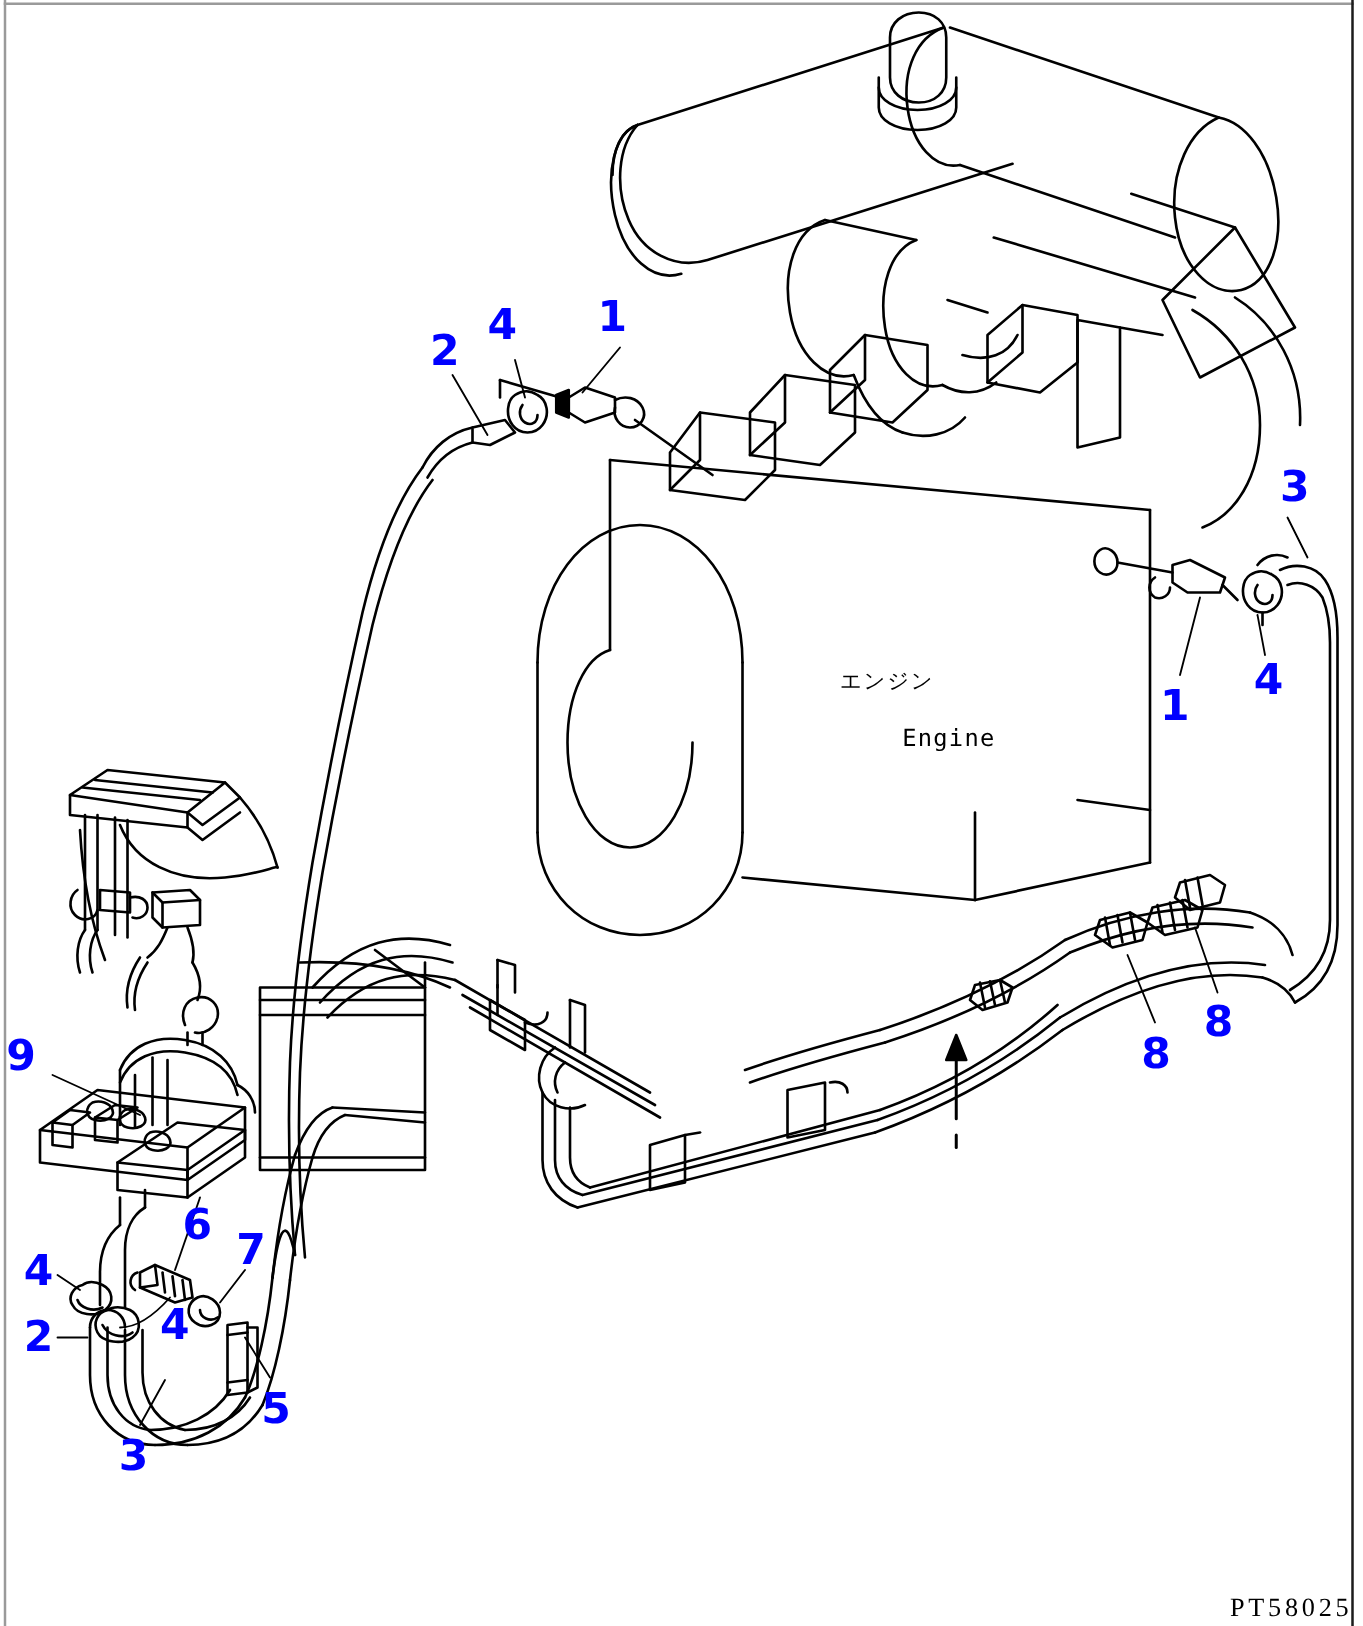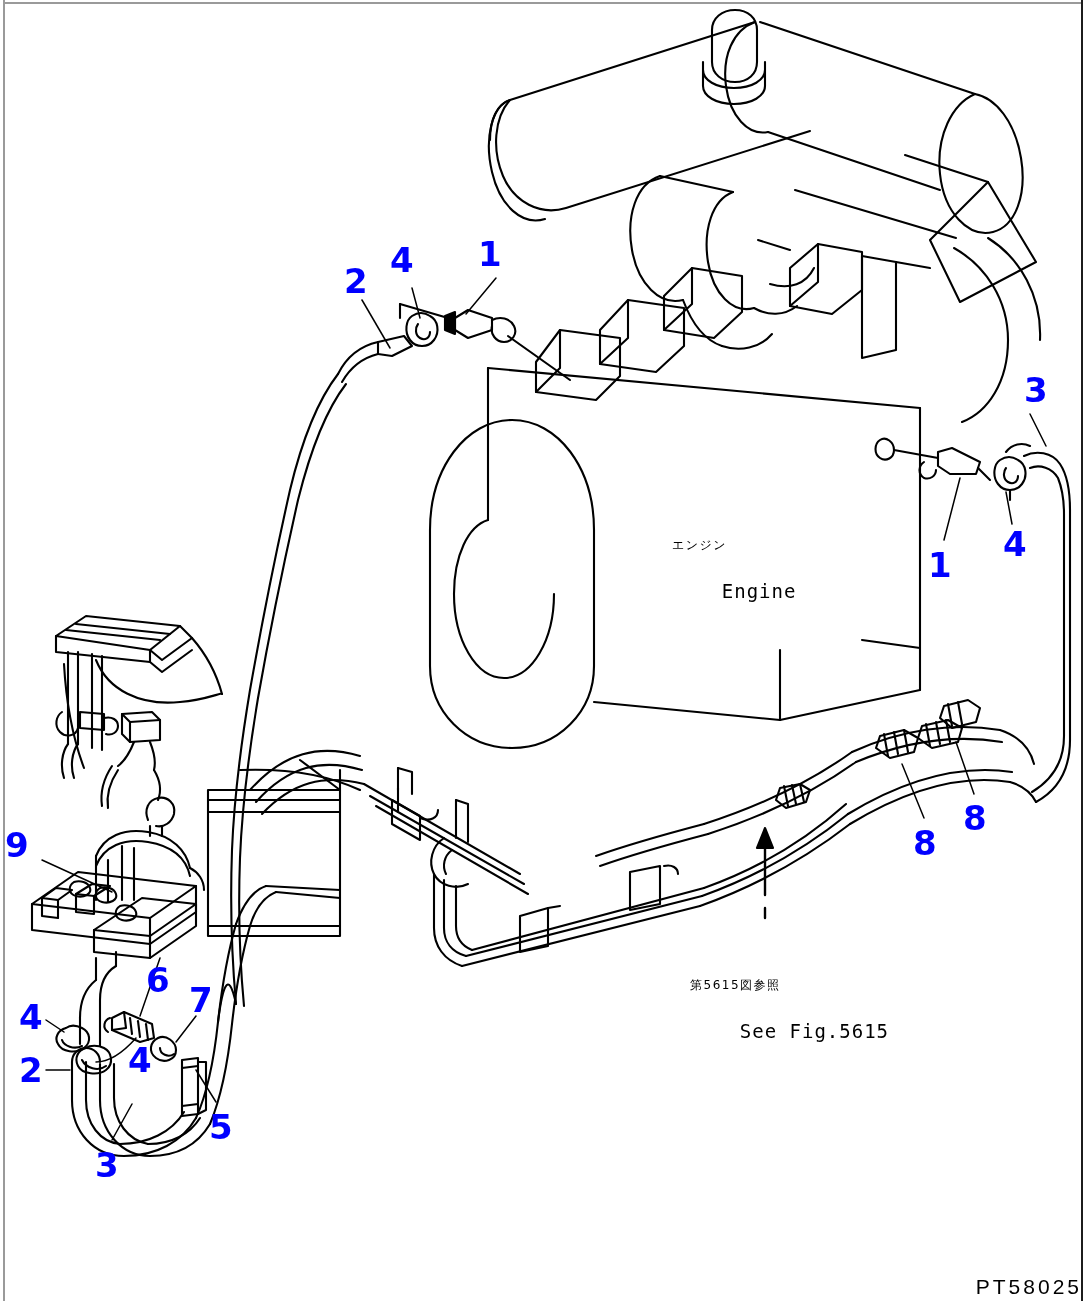--- a/index.html
+++ b/index.html
@@ -55,29 +55,29 @@
     color: #000000;
     font-family: "DejaVu Sans Mono", monospace;
     font-size: 19px;
     line-height: 23px;
     white-space: pre;
     letter-spacing: 1px;
   }
   .caption .jp {
     display: block;
     font-family: "DejaVu Sans", sans-serif;
-    font-size: 12px;
+    font-size: 17px;
     letter-spacing: 1.5px;
   }
   #drawing-no {
     position: absolute;
     right: 8px;
     bottom: 2px;
     color: #000000;
-    font-family: Liberation Sans, sans-serif;
+    font-family: Liberation Serif, serif;
     font-size: 21px;
     letter-spacing: 3px;
     margin-top: 34px;
   }
 </style>
 </head>
 <body>
 
 <div id="page">
 
@@ -462,20 +462,16 @@
   <div class="callout" style="left:19px;top:1053px">2</div>
   <div class="callout" style="left:209px;top:1110px">5</div>
   <div class="callout" style="left:95px;top:1148px">3</div>
 
 
   <div class="caption" style="left:672px;top:488px">
     <span class="jp">エンジン</span>
     <span>Engine</span>
   </div>
 
-  <div class="caption" style="left:690px;top:928px">
-    <span class="jp">第5615図参照</span>
-    <span>See Fig.5615</span>
-  </div>
 
   <div id="drawing-no">PT58025</div>
 
 </div>
 
 </body></html>

